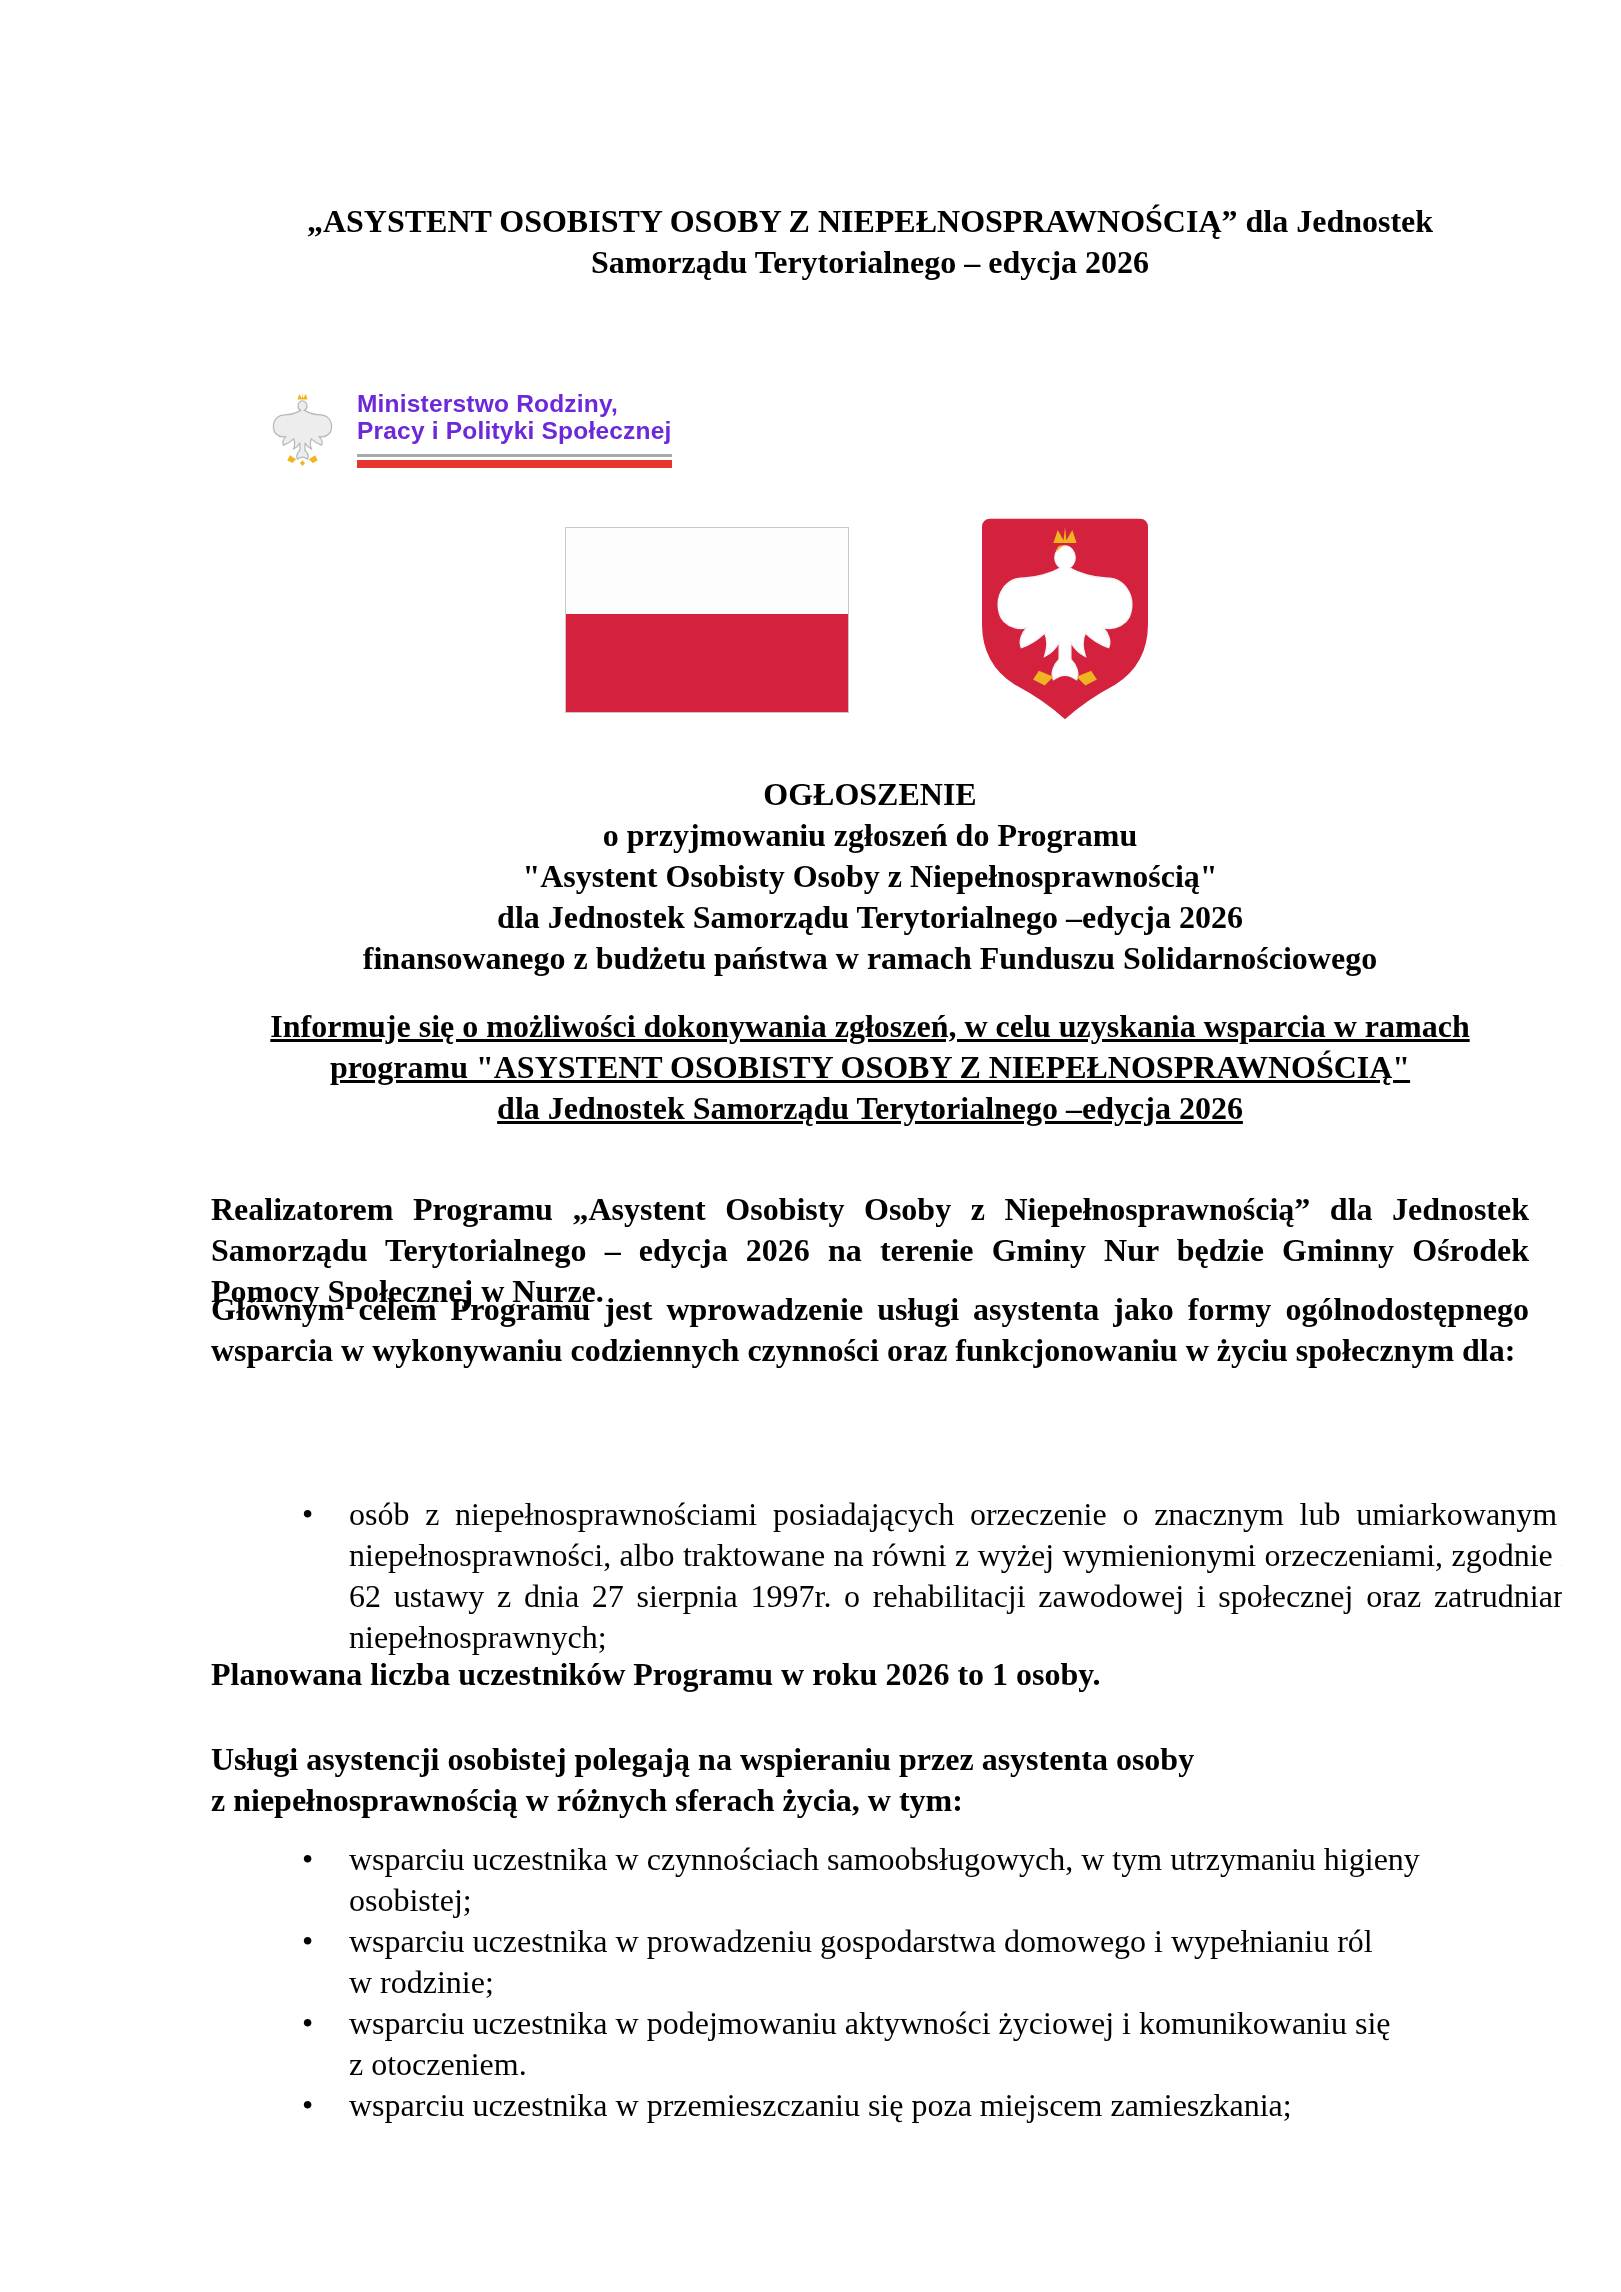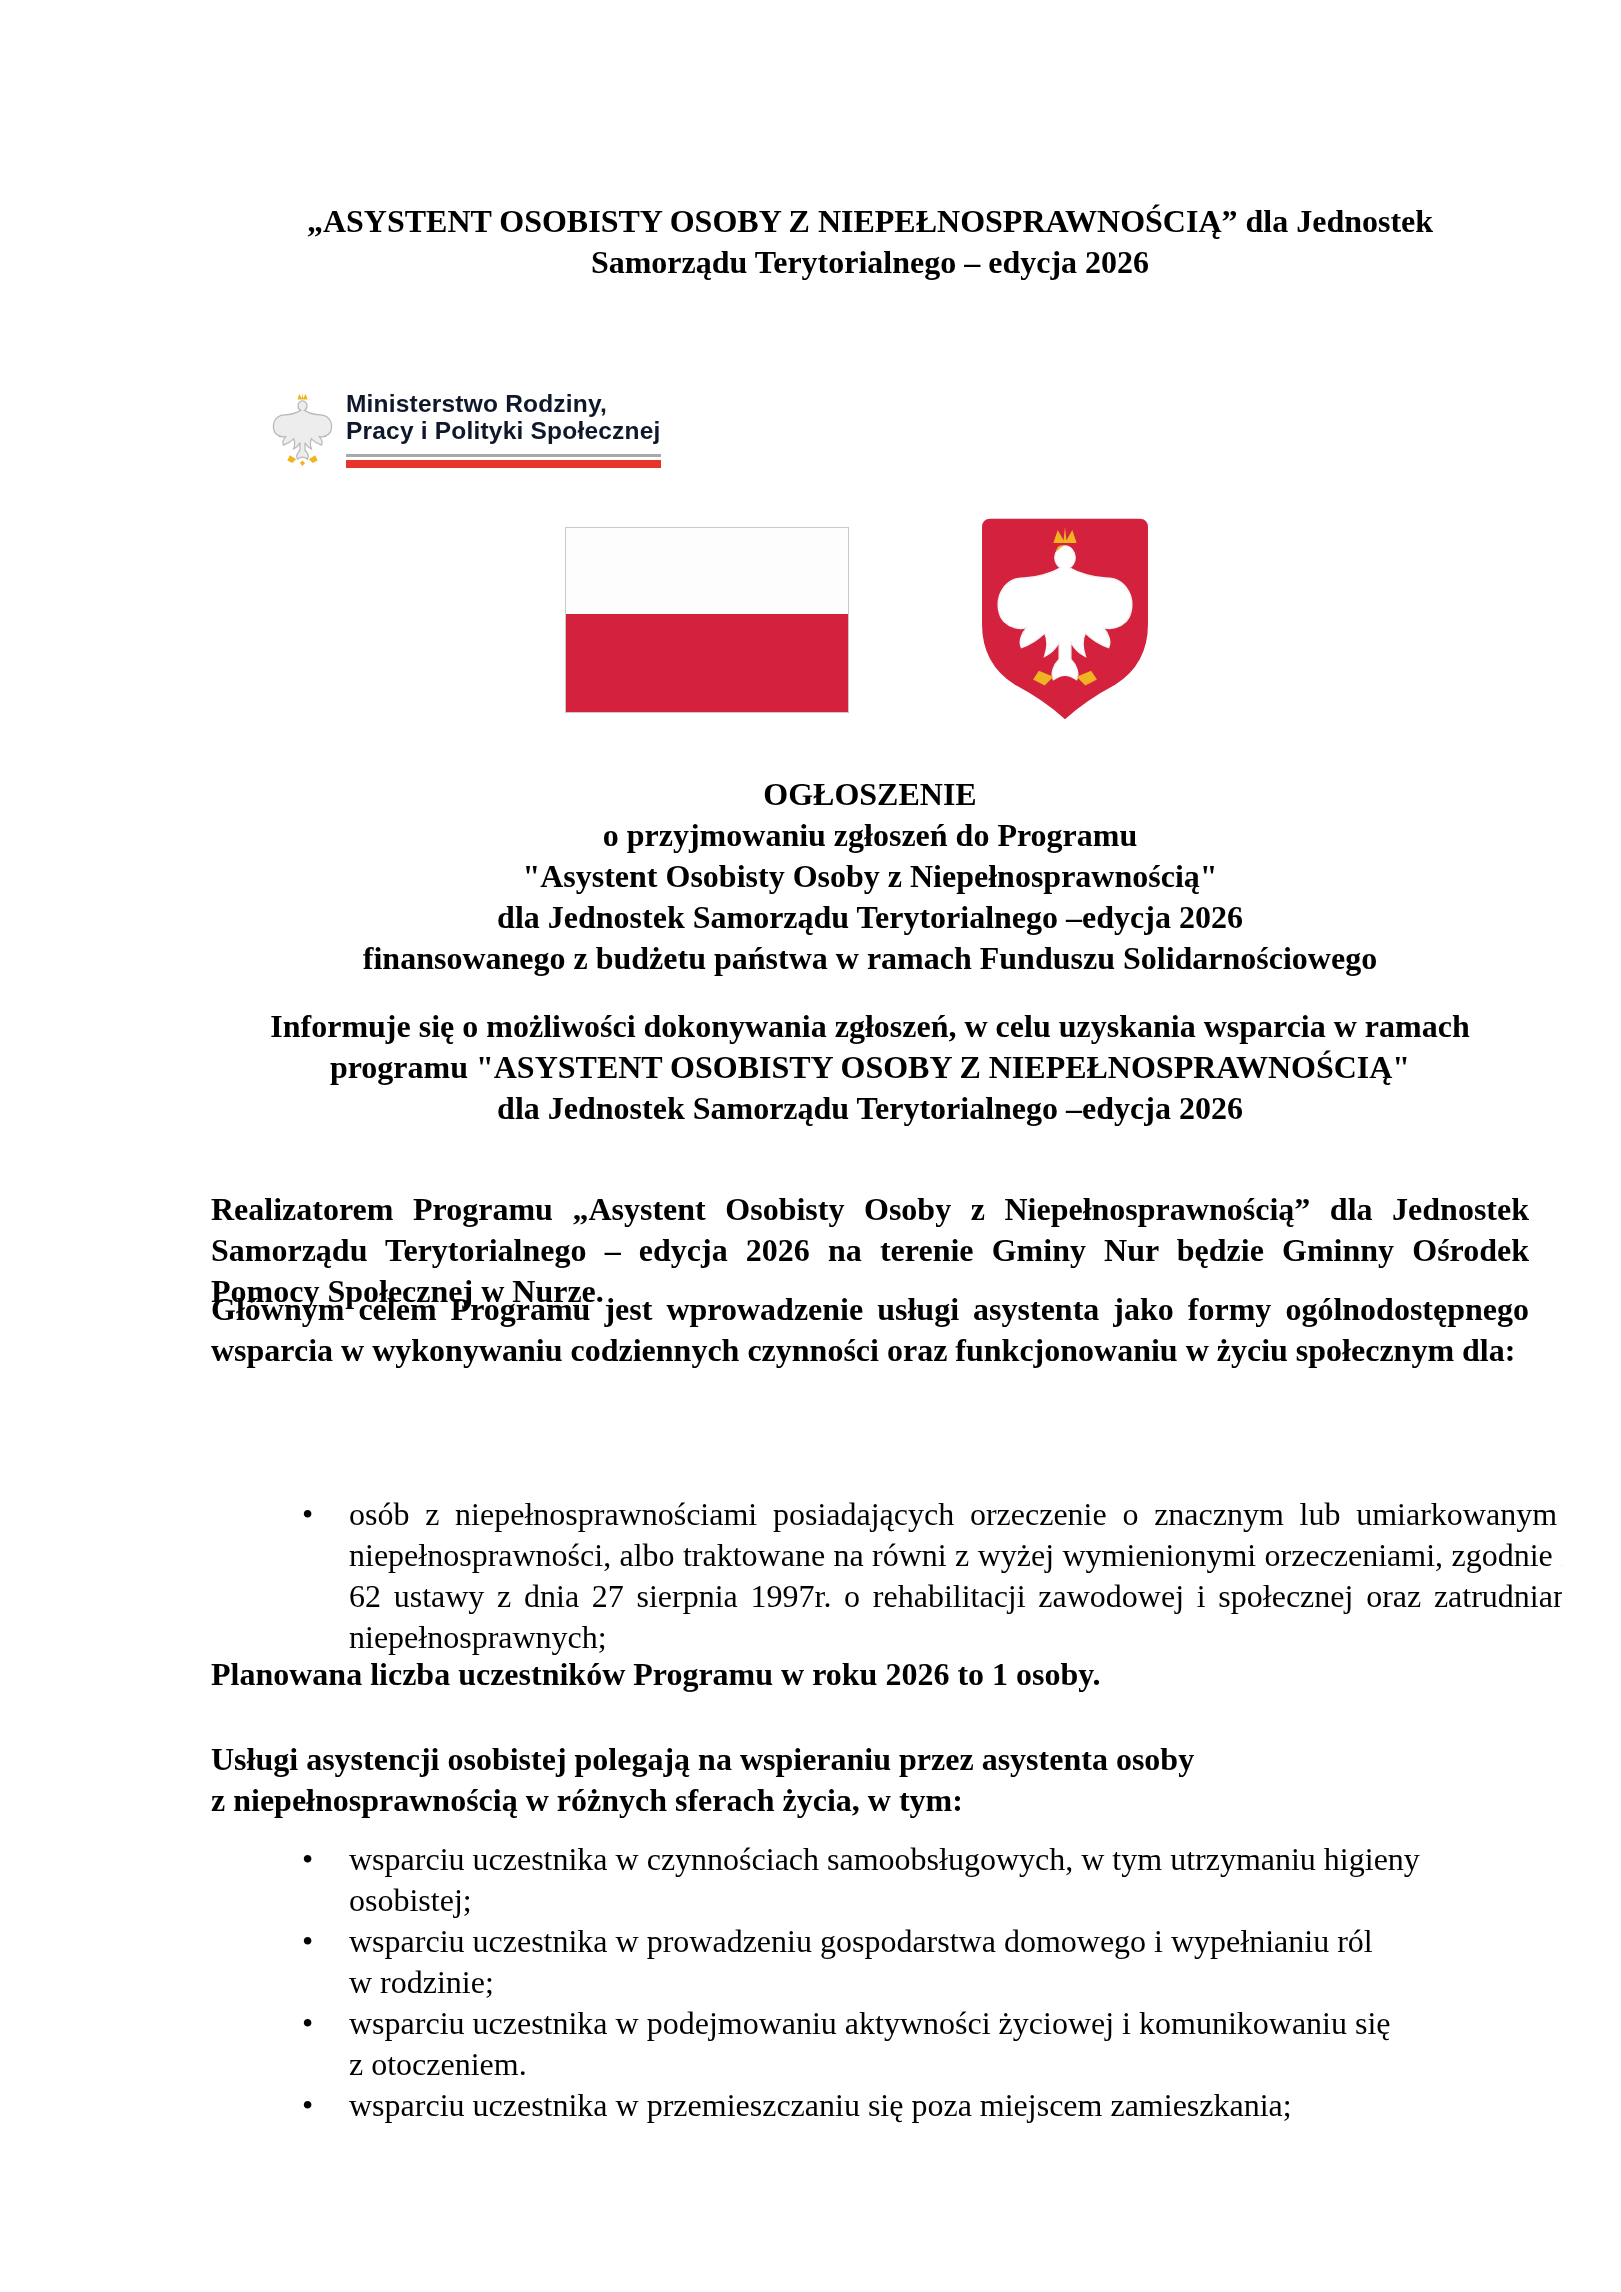--- a/index.html
+++ b/index.html
@@ -19,40 +19,40 @@
   .center { text-align:center; }
   .justify { text-align:justify;margin-top:32px; }
 
   
   .doc-title { top:201px; }
 
   
   .ministry-logo { position:absolute; top:390px; left:208px; display:flex; align-items:flex-start; }
   .ministry-eagle { width:71px; height:76px; margin-top:2px; }
   .ministry-text {
-    margin-left:8px;
+    margin-left:19px;
     font-family:"Liberation Sans","DejaVu Sans",sans-serif;
-    font-size:24.5px; line-height:27.4px; font-weight:600; color:#0f172a;
+    font-size:24.5px; line-height:27.4px; font-weight:600; color:#6d28d9;
     letter-spacing:0.2px;
   }
   .rule-gray { height:2.9px; background:#a9a9a9; margin-top:8.8px; }
   .rule-red  { height:7.8px; background:#e5352c; margin-top:3.9px; }
 
   
   .flag { position:absolute; top:527px; left:506px; width:284px; height:186px;
           border:1px solid #c9c9c9; box-sizing:border-box; }
   .flag-white { height:47%; background:#fdfdfd; }
   .flag-red   { height:53%; background:#d4213d; }
 
   
   .coa { position:absolute; top:517px; left:919px; width:174px; height:204px; }
 
   
   .heading      { top:774px; }
-  .intro        { top:1006px; }
+  .intro        { top:1006px;text-decoration:underline; }
   .realizator   { top:1157px; }
   .goal         { top:1257px; }
   .list1        { top:1462px; }
   .participants { top:1654px; }
   .services     { top:1727px;margin-top:12px; }
   .list2        { top:1839px; }
 
   ul.bullets { list-style:none; margin:0; padding:0 0 0 138px; }
   ul.bullets li { position:relative; }
   ul.bullets li::before {

